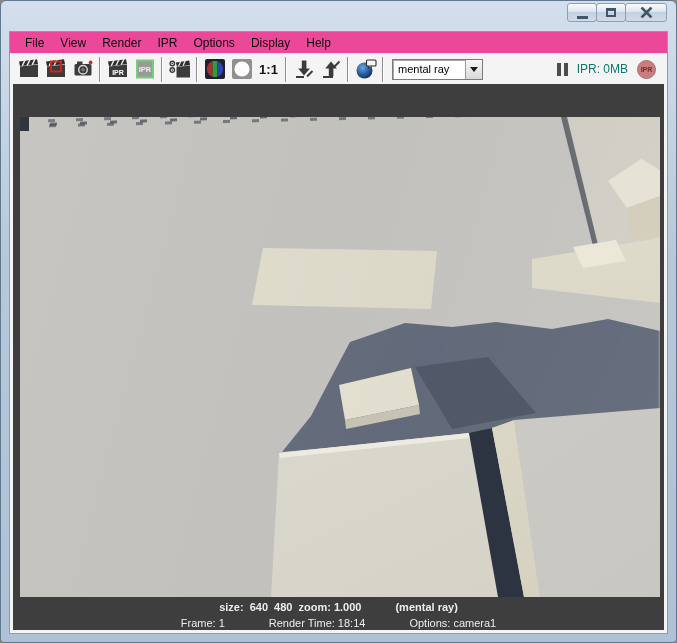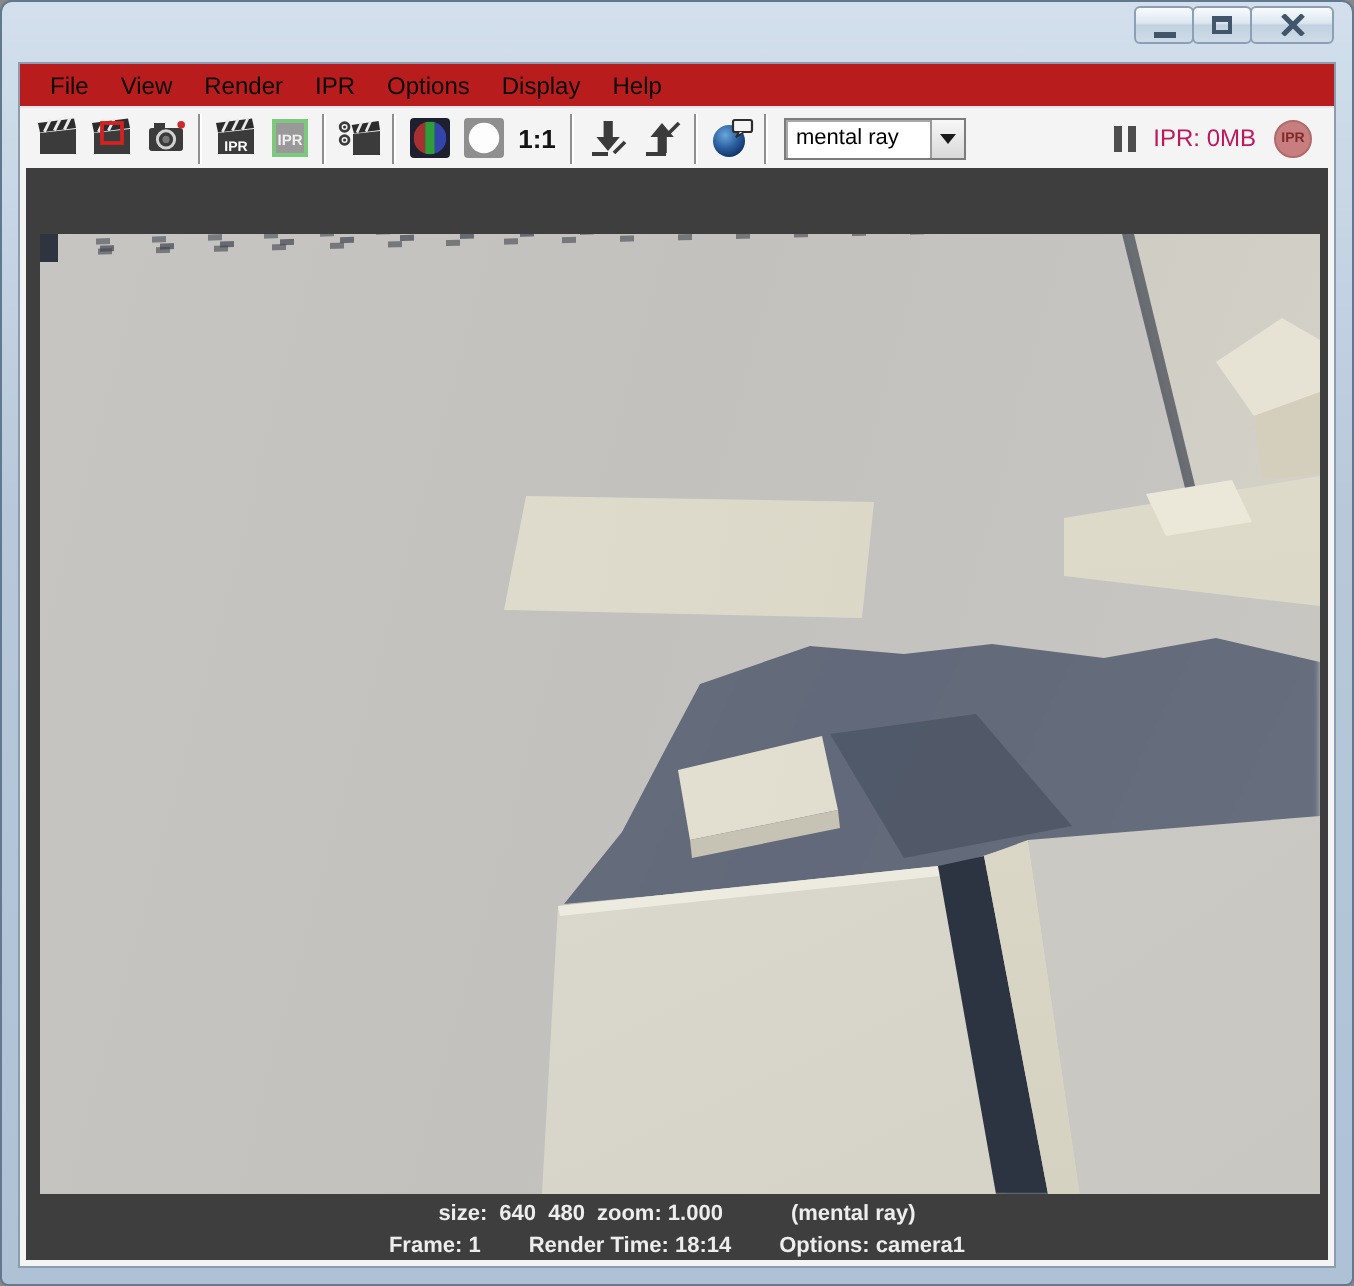--- a/index.html
+++ b/index.html
@@ -19,37 +19,37 @@
   .win-btn{height:19px;margin-left:-1px;border:1px solid #8ba0b4;border-radius:3px;
     background:linear-gradient(#fafcfe,#dbe5ef 45%,#c2d1e0 50%,#cfdbe8);
     display:flex;align-items:center;justify-content:center;position:relative;}
   .win-btn.min,.win-btn.max{width:30px;}
   .win-btn.close{width:42px;}
   .glyph-min{width:11px;height:3px;background:#42566b;margin-top:9px;}
   .glyph-max{width:10px;height:9px;border:2px solid #42566b;border-top-width:3px;}
   
   .client{position:absolute;left:8px;right:8px;top:30px;bottom:8px;
     background:#f4f4f4;border:1px solid #8a9cae;display:flex;flex-direction:column;}
-  .menubar{height:22px;background:#b91c1c;display:flex;align-items:center;padding-left:7px;border-bottom:1px solid #e6e6e6;}
+  .menubar{height:22px;background:#ec4899;display:flex;align-items:center;padding-left:7px;border-bottom:1px solid #e6e6e6;}
   .menu-item{font-size:12px;color:#0a0a0a;padding:2px 8px;}
   
   .toolbar{height:30px;background:#f4f4f4;display:flex;align-items:center;padding-left:5px;}
   .tbtn{width:27px;height:26px;display:flex;align-items:center;justify-content:center;}
   .tsep{width:0;height:25px;margin:0 3px;border-left:1px solid #8f8f8f;border-right:1px solid #ffffff;}
   .real-size{font-size:13px;font-weight:bold;color:#141414;padding:0 3px;}
   .combo{width:91px;height:21px;margin-left:5px;background:#fff;border:1px solid #7b7b7b;
     box-shadow:inset 1px 1px 0 #a8a8a8;display:flex;align-items:center;}
   .combo-text{flex:1;font-size:11px;color:#000;padding-left:5px;white-space:nowrap;overflow:hidden;}
   .combo-btn{width:17px;height:19px;background:linear-gradient(#f7f7f7,#d9d9d9);
     border-left:1px solid #9a9a9a;display:flex;align-items:center;justify-content:center;}
   .combo-arrow{width:0;height:0;border-left:4px solid transparent;border-right:4px solid transparent;border-top:5px solid #1a1a1a;}
   .toolbar-right{margin-left:auto;display:flex;align-items:center;padding-right:11px;gap:9px;}
   .pause{display:flex;gap:3px;}
   .pause span{width:4px;height:13px;background:#4d4d4d;display:block;}
-  .ipr-mem{font-size:12px;color:#be185d;white-space:pre;}
+  .ipr-mem{font-size:12px;color:#0f766e;white-space:pre;}
   .ipr-badge{width:19px;height:19px;border-radius:50%;background:#c87e7e;border:1px solid #b06a6a;
     color:#7e2a2a;font-size:7px;font-weight:bold;display:flex;align-items:center;justify-content:center;}
   
   .render-panel{flex:1;margin:0 3px 3px 3px;background:#3e3e3e;position:relative;overflow:hidden;padding-left:24px;}
   .scene{position:absolute;left:7px;top:33px;width:640px;height:480px;overflow:hidden;
     background:linear-gradient(105deg,#c6c5c2,#c2c1be 45%,#c8c7c2);}
   .lay{position:absolute;inset:0;}
   .s-wallTR{clip-path:polygon(543px 0,640px 0,640px 152px,576px 131px);
     background:linear-gradient(110deg,#d5d3cb,#cdcac2 55%,#d7d4ca);}
   .s-wallTR-edge{clip-path:polygon(541px 0,547px 0,579px 132px,573px 129px);background:#474e57;opacity:.75;}
@@ -81,22 +81,22 @@
   .s-gap{clip-path:polygon(449px 316px,472px 311px,504px 480px,478px 480px);background:#2c3442;filter:blur(.6px);}
   .s-strip{clip-path:polygon(472px 311px,494px 303px,520px 480px,504px 480px);
     background:linear-gradient(#e3dfce,#d6d2c2);}
   .s-roofR{clip-path:polygon(494px 303px,640px 291px,640px 480px,520px 480px);
     background:linear-gradient(145deg,#cfcec8,#c8c7c1);}
   
   .status1{position:absolute;top:517px;left:0;width:100%;display:flex;justify-content:center;
     font-size:11px;font-weight:bold;color:#ededed;}
   .status1 .gap6{margin-left:6px;}
   .status1 .gap34{margin-left:34px;}
-  .status2{position:absolute;top:533px;left:0;width:100%;display:flex;justify-content:center;gap:24px;
-    font-size:11px;font-weight:bold;color:#ededed;}
+  .status2{position:absolute;top:533px;left:0;width:100%;display:flex;justify-content:center;gap:44px;
+    font-size:11px;font-weight:normal;color:#ededed;}
   .pre{white-space:pre;}
 </style>
 </head>
 <body>
 
 <div class="window">
 
   <div class="win-controls">
     <div class="win-btn min">
         <div class="glyph-min"></div>

